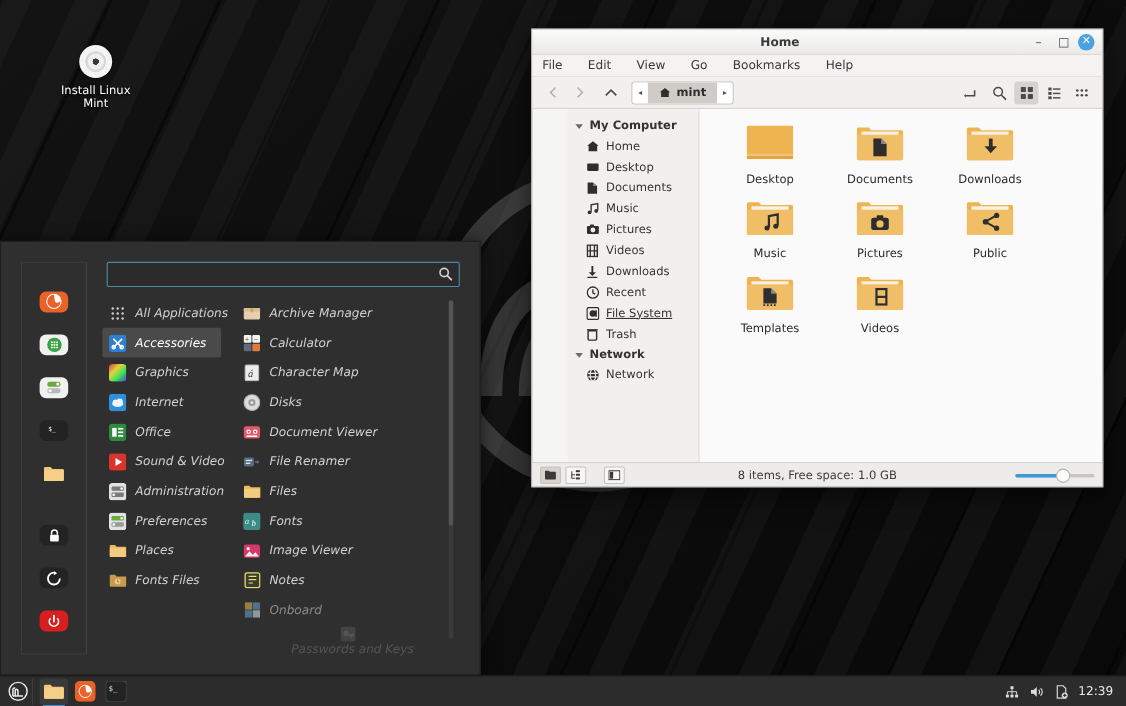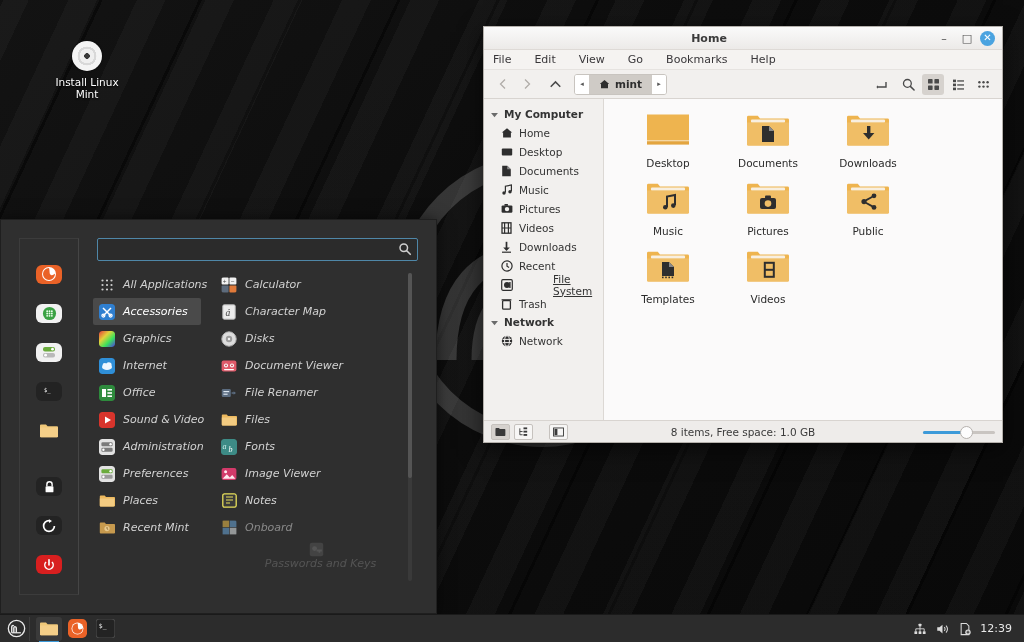--- a/index.html
+++ b/index.html
@@ -149,29 +149,29 @@
   #pathbar {
     display:flex; align-items:center; height:21px; margin-left:6px;
     border:1px solid #c8c4bf; border-radius:3px; overflow:hidden; background:#fff;
   }
   #pathbar .arrow { width:14px;height:19px;display:flex;align-items:center;justify-content:center;
     font-size:7px;color:#555; background:#fff;}
   #pathbar .crumb {
     display:flex;align-items:center;gap:5px;padding:0 10px;height:19px;
     background:#cfcbc6; font-weight:bold; font-size:10.5px; color:#2e2e2e;
   }
-  #fm-body { flex:1; display:flex; overflow:hidden; }
+  #fm-body { flex:1; display:flex; overflow:hidden;padding-left:32px; }
   #fm-side {
     width:120px; background:#f2f0ee; border-right:1px solid #dcd8d4;
     padding-top:6px; overflow:hidden;
   }
   .sgroup { display:flex;align-items:center;gap:5px;padding:3px 6px;font-weight:bold;font-size:10.5px;color:#333; }
   .sitem { display:flex;align-items:center;gap:6px;padding:2px 6px 2px 16px;font-size:10.5px;color:#333;cursor:default;height:19px;}
   .sitem .ic { width:13px;height:13px;display:flex;align-items:center;justify-content:center;flex:none;color:#2e2e2e;}
-  .sitem.hover .lbl { text-decoration:underline;margin-left:34px; }
+  .sitem.hover .lbl { text-decoration:underline; }
   #fm-content { flex:1; background:#fbfafa; padding:14px 0 0 14px; }
   #grid { display:flex; flex-wrap:wrap; }
   .fitem { width:100px; text-align:center; margin-bottom:12px; cursor:default; }
   .fitem .ficon { width:44px;height:38px;margin:0 auto 6px auto; position:relative; }
   .fitem .lbl { font-size:10.5px; color:#2b2b2b; }
   #fm-status {
     height:22px; background:#eeecea; border-top:1px solid #d8d4d0;
     display:flex; align-items:center; padding:0 7px; gap:4px; position:relative;
   }
   .sbtn { width:19px;height:16px;border:1px solid #c6c2be;background:#f7f6f5;border-radius:2px;
@@ -407,24 +407,34 @@
             <span>Places</span>
           </div>
           <div class="row">
             <span class="ic">
               <svg width="16" height="14" viewBox="0 0 16 14">
                 <path d="M0.8 2.4a.9.9 0 01.9-.9h4l1.3 1.5h8.2a.9.9 0 01.9.9v7.6a.9.9 0 01-.9.9H1.7a.9.9 0 01-.9-.9z" fill="#c79a4e"></path>
                 <circle cx="8" cy="7.6" r="2.6" fill="#e8c98e"></circle>
                 <path d="M8 6v1.8l1.2.7" stroke="#8a6a30" stroke-width=".9" fill="none"></path>
               </svg>
             </span>
-            <span>Recent Mint</span>
+            <span>Fonts Files</span>
           </div>
         </div>
       <div id="app-col">
+        <div class="row">
+            <span class="ic">
+              <svg width="16" height="14" viewBox="0 0 16 14">
+                <rect x="0.6" y="2" width="14.8" height="10.4" rx="1.2" fill="#e5cfae"></rect>
+                <rect x="0.6" y="2" width="14.8" height="3.2" rx="1.2" fill="#d9bd91"></rect>
+                <rect x="6.6" y="2" width="2.8" height="4" fill="#c9a871"></rect>
+              </svg>
+            </span>
+            <span>Archive Manager</span>
+          </div>
           <div class="row">
             <span class="ic">
               <svg width="16" height="16" viewBox="0 0 16 16">
                 <rect x="0.6" y="0.6" width="7" height="7" rx="1" fill="#f2f2f2"></rect>
                 <text x="1.6" y="5.8" font-size="5" fill="#444">+</text>
                 <rect x="8.4" y="0.6" width="7" height="7" rx="1" fill="#f2f2f2"></rect>
                 <text x="9.6" y="5.6" font-size="5" fill="#444">−</text>
                 <rect x="0.6" y="8.4" width="7" height="7" rx="1" fill="#5d6b7c"></rect>
                 <rect x="8.4" y="8.4" width="7" height="7" rx="1" fill="#e07a3a"></rect>
               </svg>

